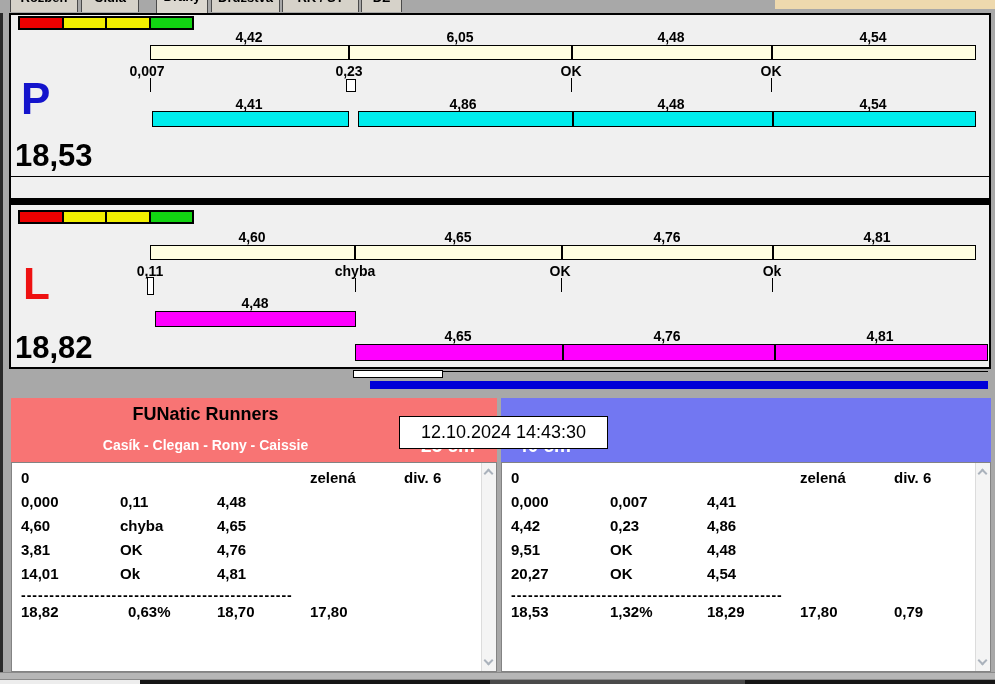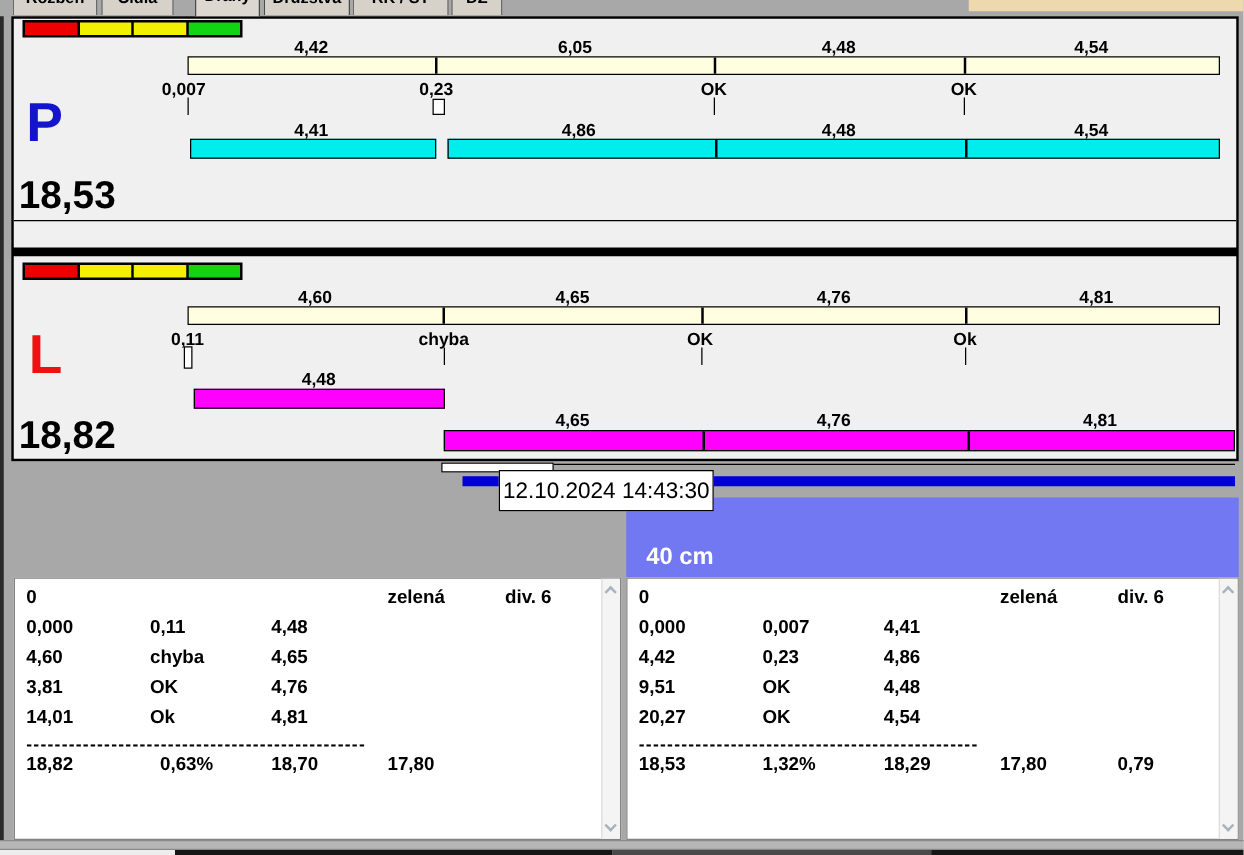--- a/index.html
+++ b/index.html
@@ -26,21 +26,21 @@
   .tick{position:absolute;width:1px;height:14px;background:#000;}
   .laneletter{position:absolute;font-weight:bold;font-size:44px;line-height:44px;}
   .colorbar{position:absolute;height:16px;border:1px solid #000;}
   .lanetotal{position:absolute;font-weight:bold;font-size:31px;line-height:31px;color:#000;}
   
   .hdr{position:absolute;top:398px;height:64px;}
   .hdr .tname{position:absolute;font-weight:bold;font-size:18px;text-align:center;}
   .hdr .tmembers{position:absolute;font-weight:bold;font-size:14px;text-align:center;color:#fff;}
   .dist{position:absolute;font-weight:bold;font-size:19px;text-align:center;color:#fff;}
   .datebox{
-    position:absolute;left:399px;top:376px;width:172px;height:33px;background:#fff;
+    position:absolute;left:399px;top:416px;width:209px;height:33px;background:#fff;
     border:1px solid #000;font-size:18px;text-align:center;line-height:31px;z-index:5;
   }
   .ttable{position:absolute;top:462px;height:210px;background:#fff;border:1px solid #838383;}
   .trow{position:absolute;left:0;right:16px;height:20px;}
   .cell{position:absolute;font-weight:bold;font-size:15px;white-space:nowrap;}
   .tdash{position:absolute;left:9px;width:278px;height:15px;overflow:hidden;font-weight:bold;font-size:14px;letter-spacing:1px;white-space:nowrap;}
   .vscroll{position:absolute;right:0;top:0;bottom:0;width:15px;background:#f4f4f4;border-left:1px solid #dcdcdc;}
   .chev{position:absolute;left:3px;width:7px;height:7px;border-right:2px solid #aab2bc;border-bottom:2px solid #aab2bc;}
   .chev.up{top:7px;transform:rotate(-135deg);}
   .chev.down{bottom:7px;transform:rotate(45deg);}
@@ -151,20 +151,25 @@
       <div class="bardiv" style="left:418px;"></div>
     </div>
 
     <div class="lanetotal" style="left:4px;top:127px;">18,82</div>
   </div>
 
   <div class="abs" style="left:353px;top:370px;width:90px;height:8px;background:#fff;border:1px solid #000;"></div>
   <div class="abs" style="left:443px;top:371px;width:545px;height:1px;background:#000;"></div>
   <div class="abs" style="left:370px;top:381px;width:618px;height:8px;background:#0000d8;"></div>
 
+  <div class="hdr" style="left:11px;width:486px;background:#f87474;">
+    <div class="tname" style="left:0;top:6px;width:389px;color:#000;">FUNatic Runners</div>
+    <div class="tmembers" style="left:0;top:39px;width:389px;">Casík - Clegan - Rony - Caissie</div>
+    <div class="dist" style="left:387px;top:37px;width:100px;">25 cm</div>
+  </div>
   <div class="hdr" style="left:501px;width:490px;background:#7277f2;">
     <div class="dist" style="left:0;top:37px;width:86px;">40 cm</div>
   </div>
 
   <div class="datebox">12.10.2024 14:43:30</div>
 
   <div class="ttable" style="left:11px;width:486px;">
     <div class="trow" style="top:6px">
       <span class="cell" style="left:9px">0</span>
       <span class="cell" style="left:298px">zelená</span>

